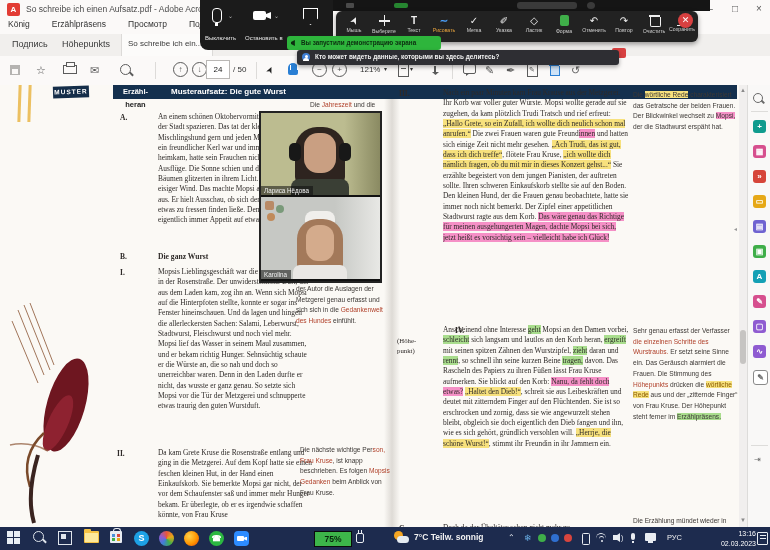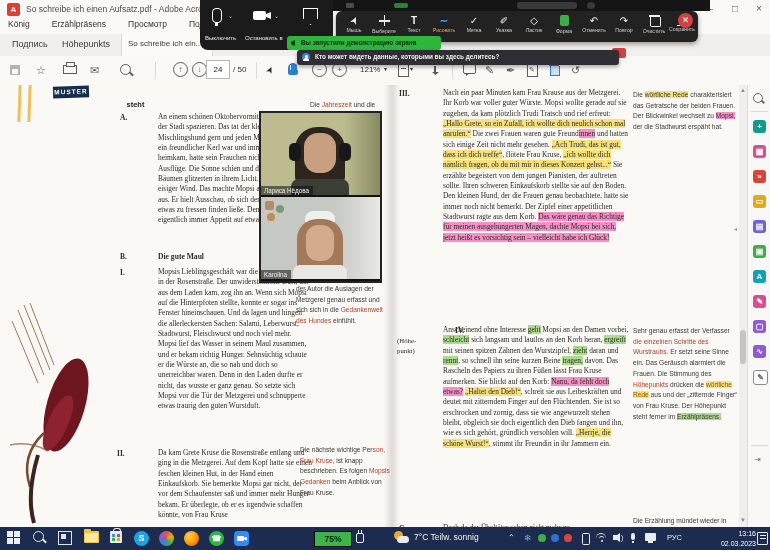--- a/index.html
+++ b/index.html
@@ -186,28 +186,32 @@
         <line x1="12" y1="66" x2="38" y2="128"></line>
           <line x1="30" y1="48" x2="54" y2="110"></line>
       </g>
       <ellipse cx="66" cy="150" rx="19" ry="48" transform="rotate(16 66 150)" fill="#6e1620"></ellipse>
       <ellipse cx="58" cy="168" rx="10" ry="30" transform="rotate(24 58 168)" fill="#8e2230"></ellipse>
       <path d="M44 178 Q20 200 30 232" stroke="#7a4a2a" stroke-width="2.5" fill="none"></path>
       <path d="M38 200 Q26 240 34 268" stroke="#3a2420" stroke-width="4" fill="none"></path>
       <path d="M10 190 Q30 186 48 196" stroke="#8a5433" stroke-width="1.5" fill="none" opacity="0.7"></path>
     </svg>
 
-    <div class="abs" id="plan2">steht</div>
+    <div class="abs" id="band">
+      <div class="abs" id="planbox">Erzähl-</div>
+      <div class="abs" id="bandtitle">Musteraufsatz: Die gute Wurst</div>
+    </div>
+    <div class="abs" id="plan2">heran</div>
     <div class="abs" id="muster">MUSTER</div>
 
     <div class="abs seclabel" style="left:120px;top:28px;">A.</div>
     <div class="abs body" style="left:158px;top:27px;width:154px;height:138px;">An einem schönen Oktobervormittag ging Mopsi in der Stadt spazieren. Das tat der kleine, hellbraune Mischlingshund gern und jeden Morgen. Weil er ein freundlicher Kerl war und immer wieder brav heimkam, hatte sein Frauchen nichts gegen diese Ausflüge. Die Sonne schien und die Blätter an den Bäumen glitzerten in ihrem Licht. Doch blies ein eisiger Wind. Das machte Mopsi aber gar nichts aus. Er hielt Ausschau, ob sich denn nicht irgendwo etwas zu fressen finden ließe. Denn er hatte eigentlich immer Appetit auf etwas Leckeres.</div>
 
     <div class="abs seclabel" style="left:120px;top:167px;">B.</div>
-    <div class="abs bodyhead" style="left:158px;top:167px;">Die gute Maul</div>
+    <div class="abs bodyhead" style="left:158px;top:167px;">Die ganz Wurst</div>
 
     <div class="abs seclabel" style="left:120px;top:183px;">I.</div>
     <div class="abs body" style="left:158px;top:182px;width:154px;height:178px;">Mopsis Lieblingsgeschäft war die Metzgerei König in der Rosenstraße. Der unwiderstehliche Duft, der aus dem Laden kam, zog ihn an. Wenn sich Mopsi auf die Hinterpfoten stellte, konnte er sogar ins Fenster hineinschauen. Und da lagen und hingen die allerleckersten Sachen: Salami, Leberwurst, Stadtwurst, Fleischwurst und noch viel mehr. Mopsi lief das Wasser in seinem Maul zusammen, und er bekam richtig Hunger. Sehnsüchtig schaute er die Würste an, die so nah und doch so unerreichbar waren. Denn in den Laden durfte er nicht, das wusste er ganz genau. So setzte sich Mopsi vor die Tür der Metzgerei und schnupperte etwas traurig den guten Wurstduft.</div>
 
     <div class="abs seclabel" style="left:117px;top:364px;">II.</div>
     <div class="abs body" style="left:158px;top:363px;width:154px;height:79px;">Da kam Grete Kruse die Rosenstraße entlang und ging in die Metzgerei. Auf dem Kopf hatte sie einen feschen kleinen Hut, in der Hand einen Einkaufskorb. Sie bemerkte Mopsi gar nicht, der vor dem Schaufenster saß und immer mehr Hunger bekam. Er überlegte, ob er es irgendwie schaffen könnte, von Frau Kruse</div>
 
     <div class="abs note" style="left:310px;top:15px;width:84px;height:28px;"><span>Die </span><span class="seg-r">Jahreszeit</span><span> und die </span><span class="seg-r">Hauptperson, der Hund</span><span> werden vorgestellt.</span></div>
     <div class="abs note" style="left:296px;top:199px;width:90px;height:58px;"><span>der Autor die Auslagen der Metzgerei genau erfasst und sich sich in die </span><span class="seg-r">Gedankenwelt des Hundes</span><span> einfühlt.</span></div>
     <div class="abs note" style="left:300px;top:360px;width:92px;height:62px;"><span>Die nächste wichtige Per</span><span class="seg-r">son, Frau Kruse</span><span>, ist knapp beschrieben. Es folgen </span><span class="seg-r">Mopsis Gedanken</span><span> beim Anblick von Frau Kruse.</span></div>
@@ -411,21 +415,21 @@
     <div class="abs" id="battery">75%</div>
     <div class="abs tbico" style="left:356px;top:6px;width:6px;height:8px;border:1.5px solid #e9edf2;border-radius:2px;">
       <div class="abs" style="left:0.5px;top:-4px;width:1.5px;height:3px;background:#e9edf2;"></div>
       <div class="abs" style="left:3.5px;top:-4px;width:1.5px;height:3px;background:#e9edf2;"></div>
       </div>
 
     <div class="abs tbico" style="left:394px;top:4px;width:16px;height:13px;">
       <div class="abs" style="left:0;top:0;width:9px;height:9px;background:#f5a623;border-radius:50%;"></div>
       <div class="abs" style="left:3px;top:5px;width:12px;height:7px;background:#e6ecf2;border-radius:4px;"></div>
       </div>
-    <div class="abs traytxt" style="left:414px;top:5px;">7°C Teilw. sonnig</div>
+    <div class="abs traytxt" style="left:414px;top:5px;font-weight:bold;">7°C Teilw. sonnig</div>
     <div class="abs trayglyph" style="left:508px;top:6px;">⌃</div>
 
     <div class="abs tbico" style="left:524px;top:6px;color:#6ab0e8;font-size:9px;line-height:10px;">❄</div>
     <div class="abs tbico" style="left:538px;top:7px;width:8px;height:8px;background:#3fae49;border-radius:50%;"></div>
     <div class="abs tbico" style="left:551px;top:7px;width:8px;height:8px;background:#2f6fd0;border-radius:50%;"></div>
     <div class="abs tbico" style="left:564px;top:7px;width:8px;height:8px;background:#d8453e;border-radius:50%;"></div>
 
     <div class="abs tbico" style="left:582px;top:6px;width:6px;height:10px;border:1.2px solid #e9edf2;border-radius:1.5px;"></div>
     <div class="abs tbico" style="left:596px;top:6px;width:10px;height:10px;">
       <div class="abs" style="left:0;top:0;width:10px;height:10px;border-top:1.5px solid #e9edf2;border-radius:50%;"></div>

